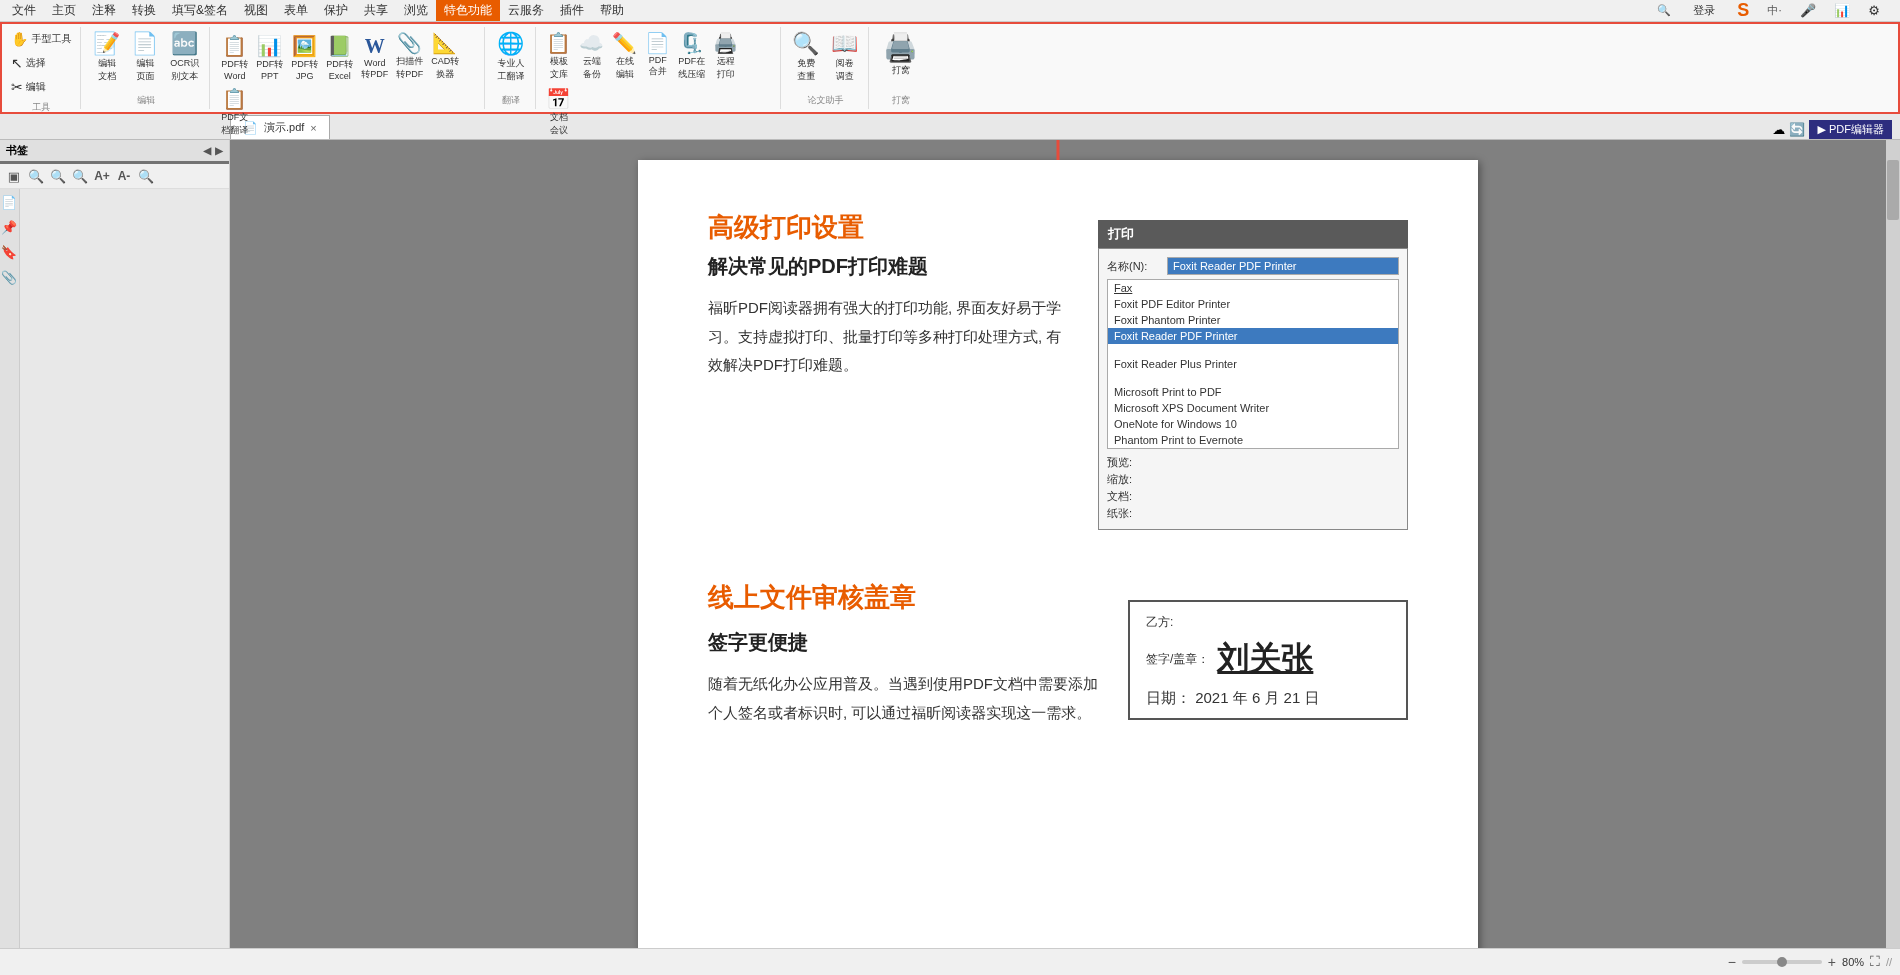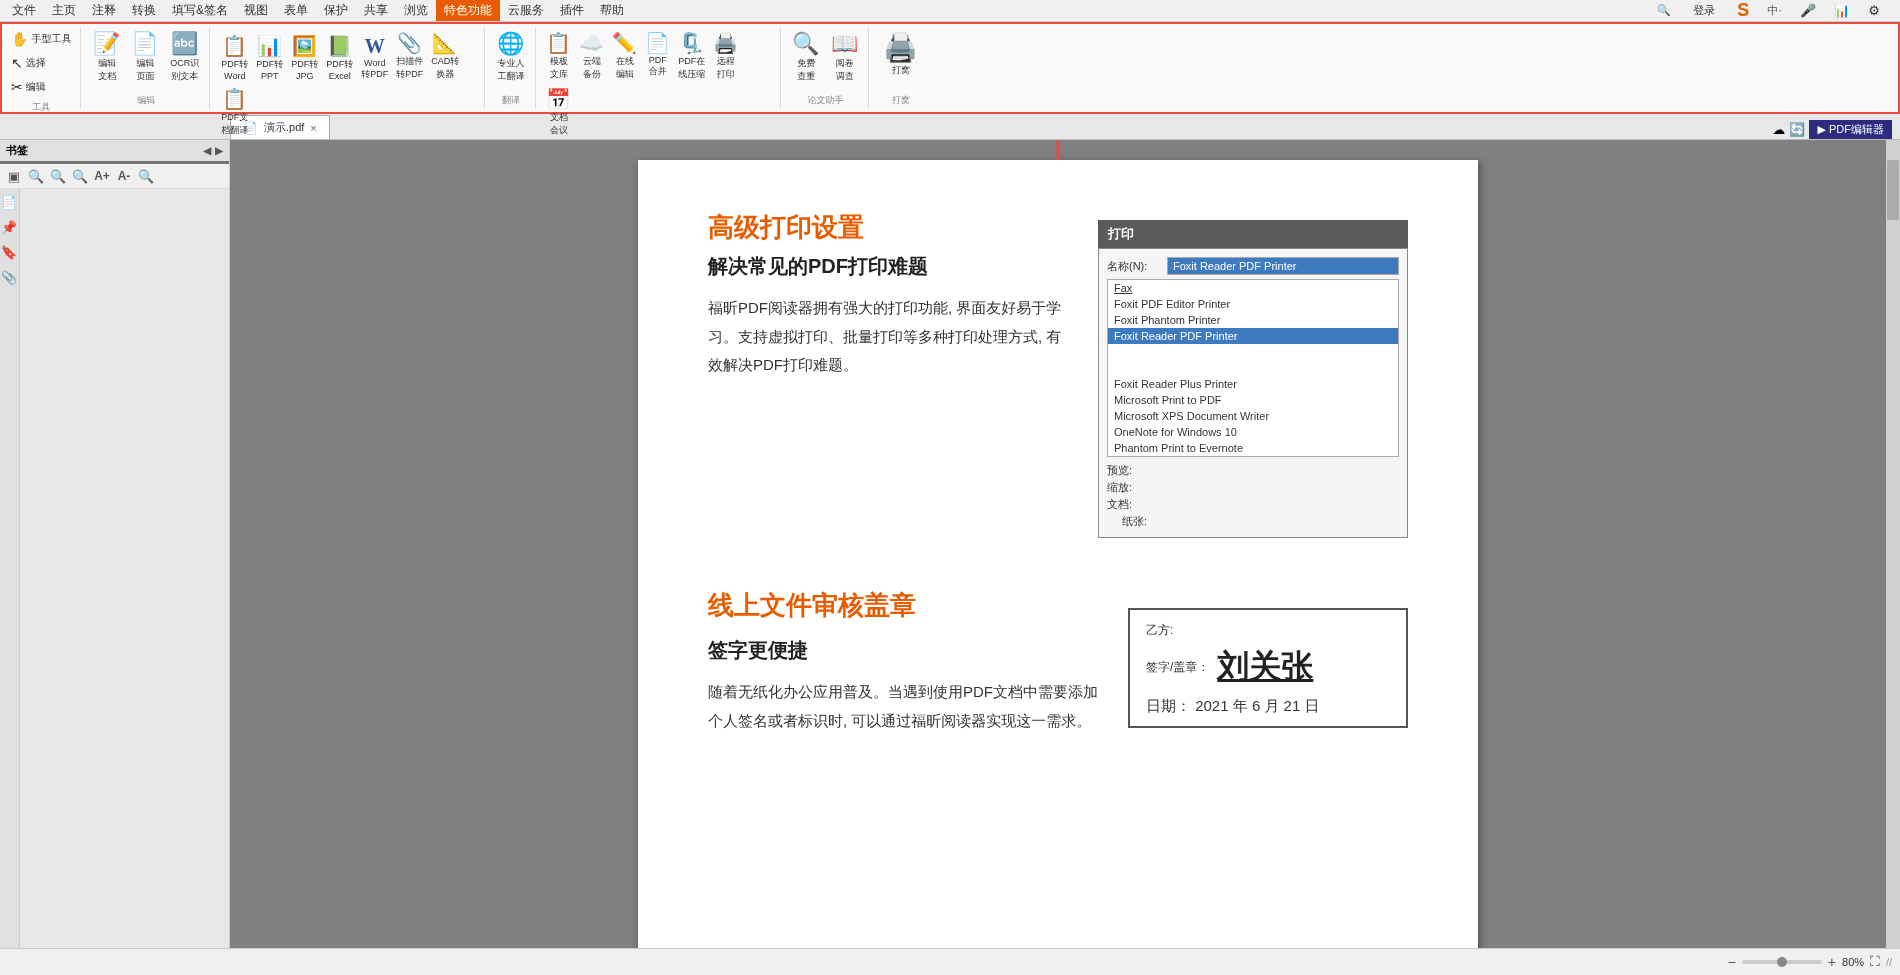--- a/index.html
+++ b/index.html
@@ -287,38 +287,38 @@
             <div style="display:flex; align-items:center; margin-bottom:4px;">
               <span style="width:60px; font-size:11px; color:#333;">名称(N):</span>
               <div style="flex:1; background:#3d7abf; color:#fff; padding:2px 5px; font-size:11px; border:1px solid #aaa;">Foxit Reader PDF Printer</div>
             </div>
 
             <div style="margin-bottom:6px; border:1px solid #aaa; background:#fff;">
               <div style="padding:2px 6px; font-size:11px; color:#333; cursor:pointer;text-decoration:underline;">Fax</div>
               <div style="padding:2px 6px; font-size:11px; color:#333; cursor:pointer;">Foxit PDF Editor Printer</div>
               <div style="padding:2px 6px; font-size:11px; color:#333; cursor:pointer;">Foxit Phantom Printer</div>
               <div style="padding:2px 6px; font-size:11px; background:#3d7abf; color:#fff; cursor:pointer;">Foxit Reader PDF Printer</div>
-              <div style="padding:2px 6px; font-size:11px; color:#333; cursor:pointer;margin-top:32px;">Foxit Reader Plus Printer</div>
+              <div style="padding:14px 6px; font-size:11px; color:#333; cursor:pointer;">Foxit Reader Plus Printer</div>
               <div style="padding:2px 6px; font-size:11px; color:#333; cursor:pointer;">Microsoft Print to PDF</div>
               <div style="padding:2px 6px; font-size:11px; color:#333; cursor:pointer;">Microsoft XPS Document Writer</div>
               <div style="padding:2px 6px; font-size:11px; color:#333; cursor:pointer;">OneNote for Windows 10</div>
               <div style="padding:2px 6px; font-size:11px; color:#333; cursor:pointer;">Phantom Print to Evernote</div>
             </div>
 
             <div style="font-size:11px; color:#333;">
               <div style="display:flex; margin-bottom:2px;">
                 <span style="width:40px;">预览:</span>
               </div>
               <div style="display:flex; margin-bottom:2px;">
                 <span style="width:40px;">缩放:</span>
               </div>
               <div style="display:flex; margin-bottom:2px;">
                 <span style="width:40px;">文档:</span>
               </div>
-              <div style="display:flex;text-align:right;">
+              <div style="display:flex;">
                 <span style="width:40px;">纸张:</span>
               </div>
             </div>
           </div>
         </div>
       </div>
 
       <div style="display:flex; gap:30px;">
         <div style="flex:1;">
           <div style="color:#e85c00; font-size:26px; font-weight:bold; margin-bottom:14px;">线上文件审核盖章</div>

